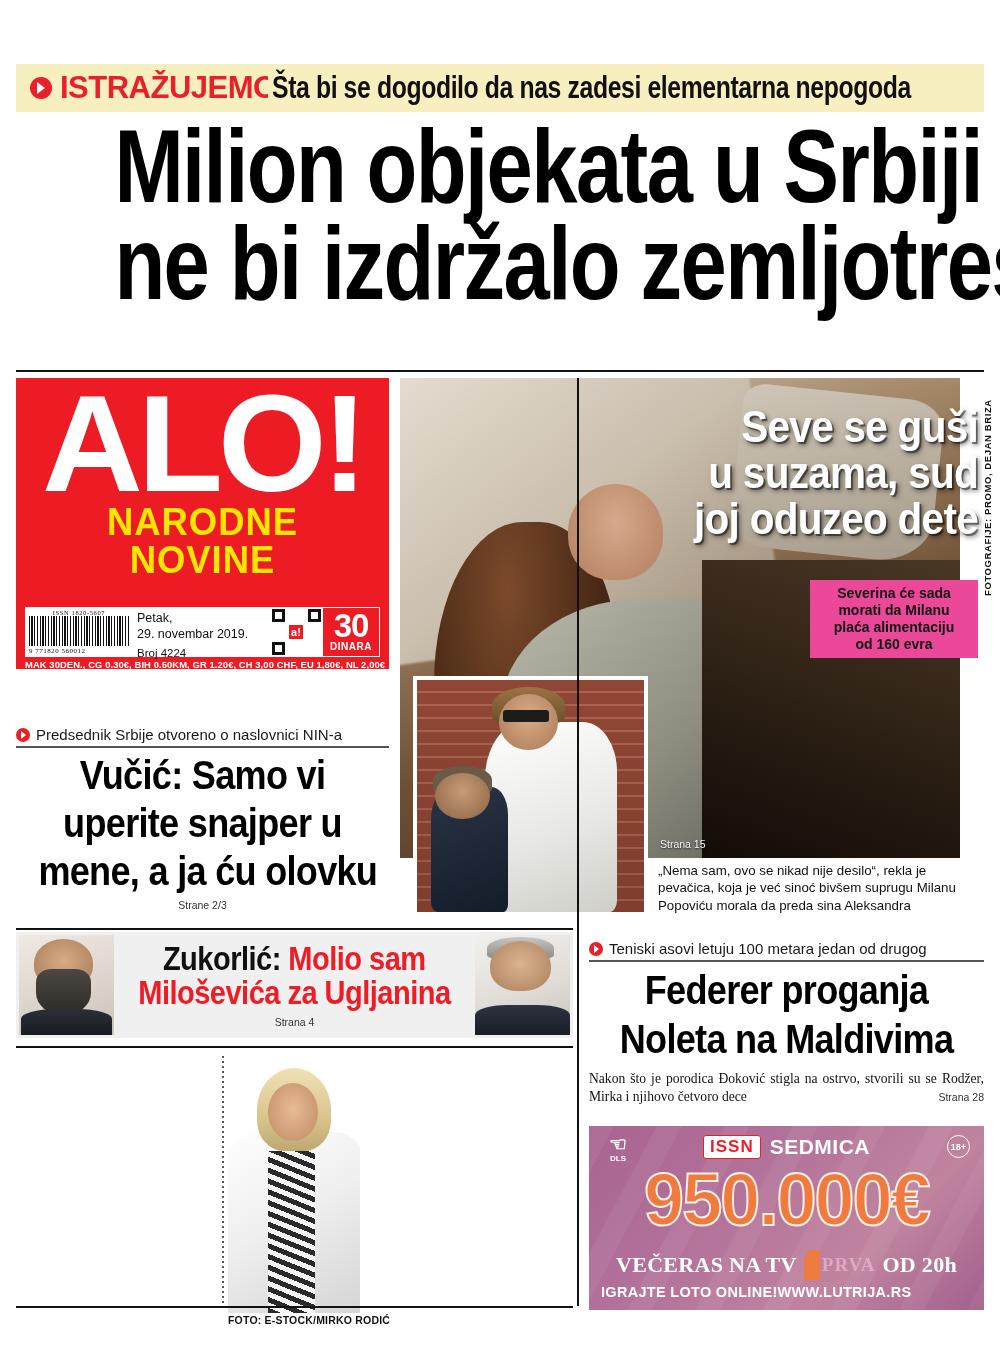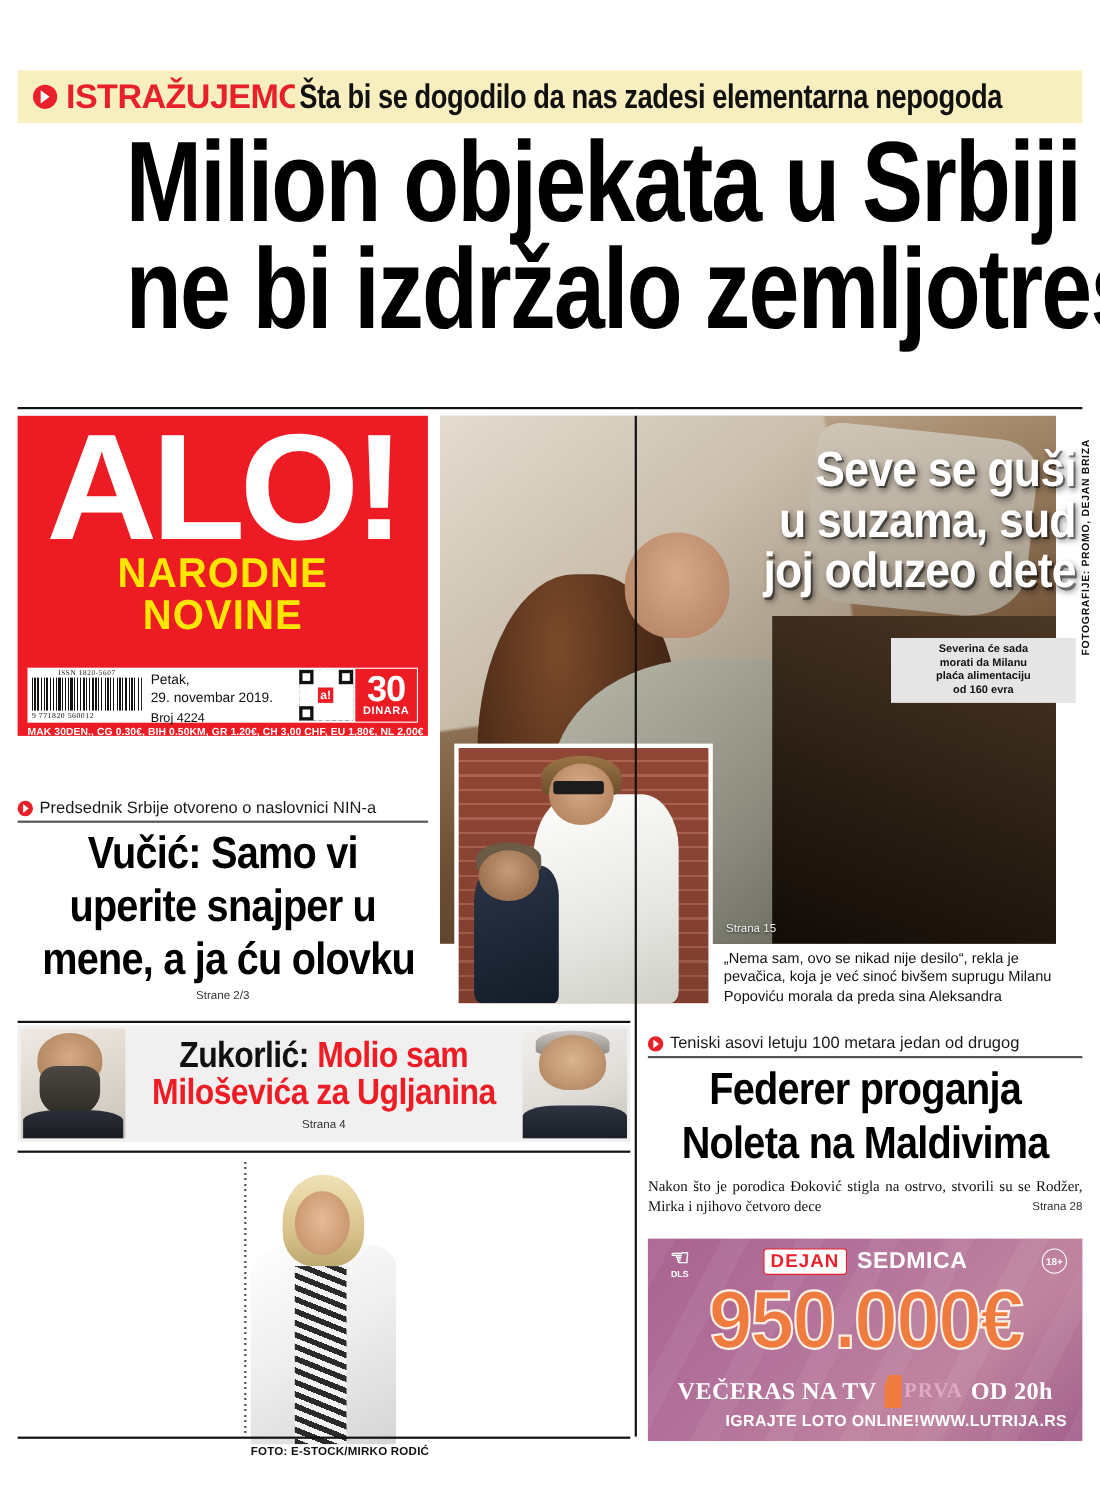--- a/index.html
+++ b/index.html
@@ -181,22 +181,22 @@
   .seve-hl {
     position:absolute; right:22px; top:404px; width:470px;
     text-align:right; color:#fff; font-weight:900;
     font-size:45px; line-height:1.02; letter-spacing:-0.8px;
     transform:scaleX(0.90); transform-origin:right center;
     text-shadow:2px 2px 0 rgba(0,0,0,0.45), 3px 3px 6px rgba(0,0,0,0.5);
     white-space:nowrap;
   }
   .seve-box {
     position:absolute; right:22px; top:580px; width:168px;
-    background:#e5e5e5; padding:5px 7px; text-align:center;
-    font-size:10px; font-weight:700; line-height:1.22; color:#111;
+    background:#ec4899; padding:5px 7px; text-align:center;
+    font-size:14px; font-weight:700; line-height:1.22; color:#111;
   }
   .vcredit {
     position:absolute; right:2px; top:386px; height:210px; width:16px;
     writing-mode:vertical-rl; transform:rotate(180deg);
     font-size:9.5px; font-weight:700; letter-spacing:0.6px; color:#111;
     display:flex; align-items:flex-start; justify-content:flex-start;
   }
 
   
   .inset {
@@ -388,21 +388,21 @@
     display:flex; align-items:center; justify-content:center; gap:7px;font-family:Liberation Serif, serif;
   }
   .prva { display:inline-flex; align-items:center; gap:2px;}
   .prva .one {
     display:inline-block; width:16px; height:30px; background:#f07b3f;
     clip-path:polygon(28% 0,100% 0,100% 100%,0 100%,0 34%);
   }
   .prva .txt { color:#e0a9c2; font-weight:700; font-size:19px; letter-spacing:1px;}
   .loto-bot {
     position:absolute; left:12px; right:14px; bottom:10px;
-    display:flex; justify-content:flex-end; align-items:center;
+    display:flex; justify-content:flex-start; align-items:center;
     color:#fff; font-weight:900; font-size:14.5px; letter-spacing:0.3px;
   }
 </style>
 </head>
 <body>
 
 <div class="page">
 
   <div class="topbar">
     <span class="arrow-red"></span>
@@ -546,21 +546,21 @@
     <div class="body">Nakon što je porodica Đoković stigla na ostrvo, stvorili su se Rodžer, Mirka i njihovo četvoro dece</div>
     <div class="pgline">Strana 28</div>
   </div>
 
   <div class="loto">
     <div class="dls">
       <span class="glyph">☜</span>
       <span>DLS</span>
     </div>
     <div class="loto-top">
-      <span class="loto-logo">DEJAN</span>
+      <span class="loto-logo">ISSN</span>
       <span class="loto-sedmica">SEDMICA</span>
     </div>
     <div class="badge18">18+</div>
     <div class="amount">950.000€</div>
     <div class="tvline">
       <span>VEČERAS NA TV</span>
       <span class="prva">
         <span class="one"></span>
         <span class="txt">PRVA</span>
       </span>

